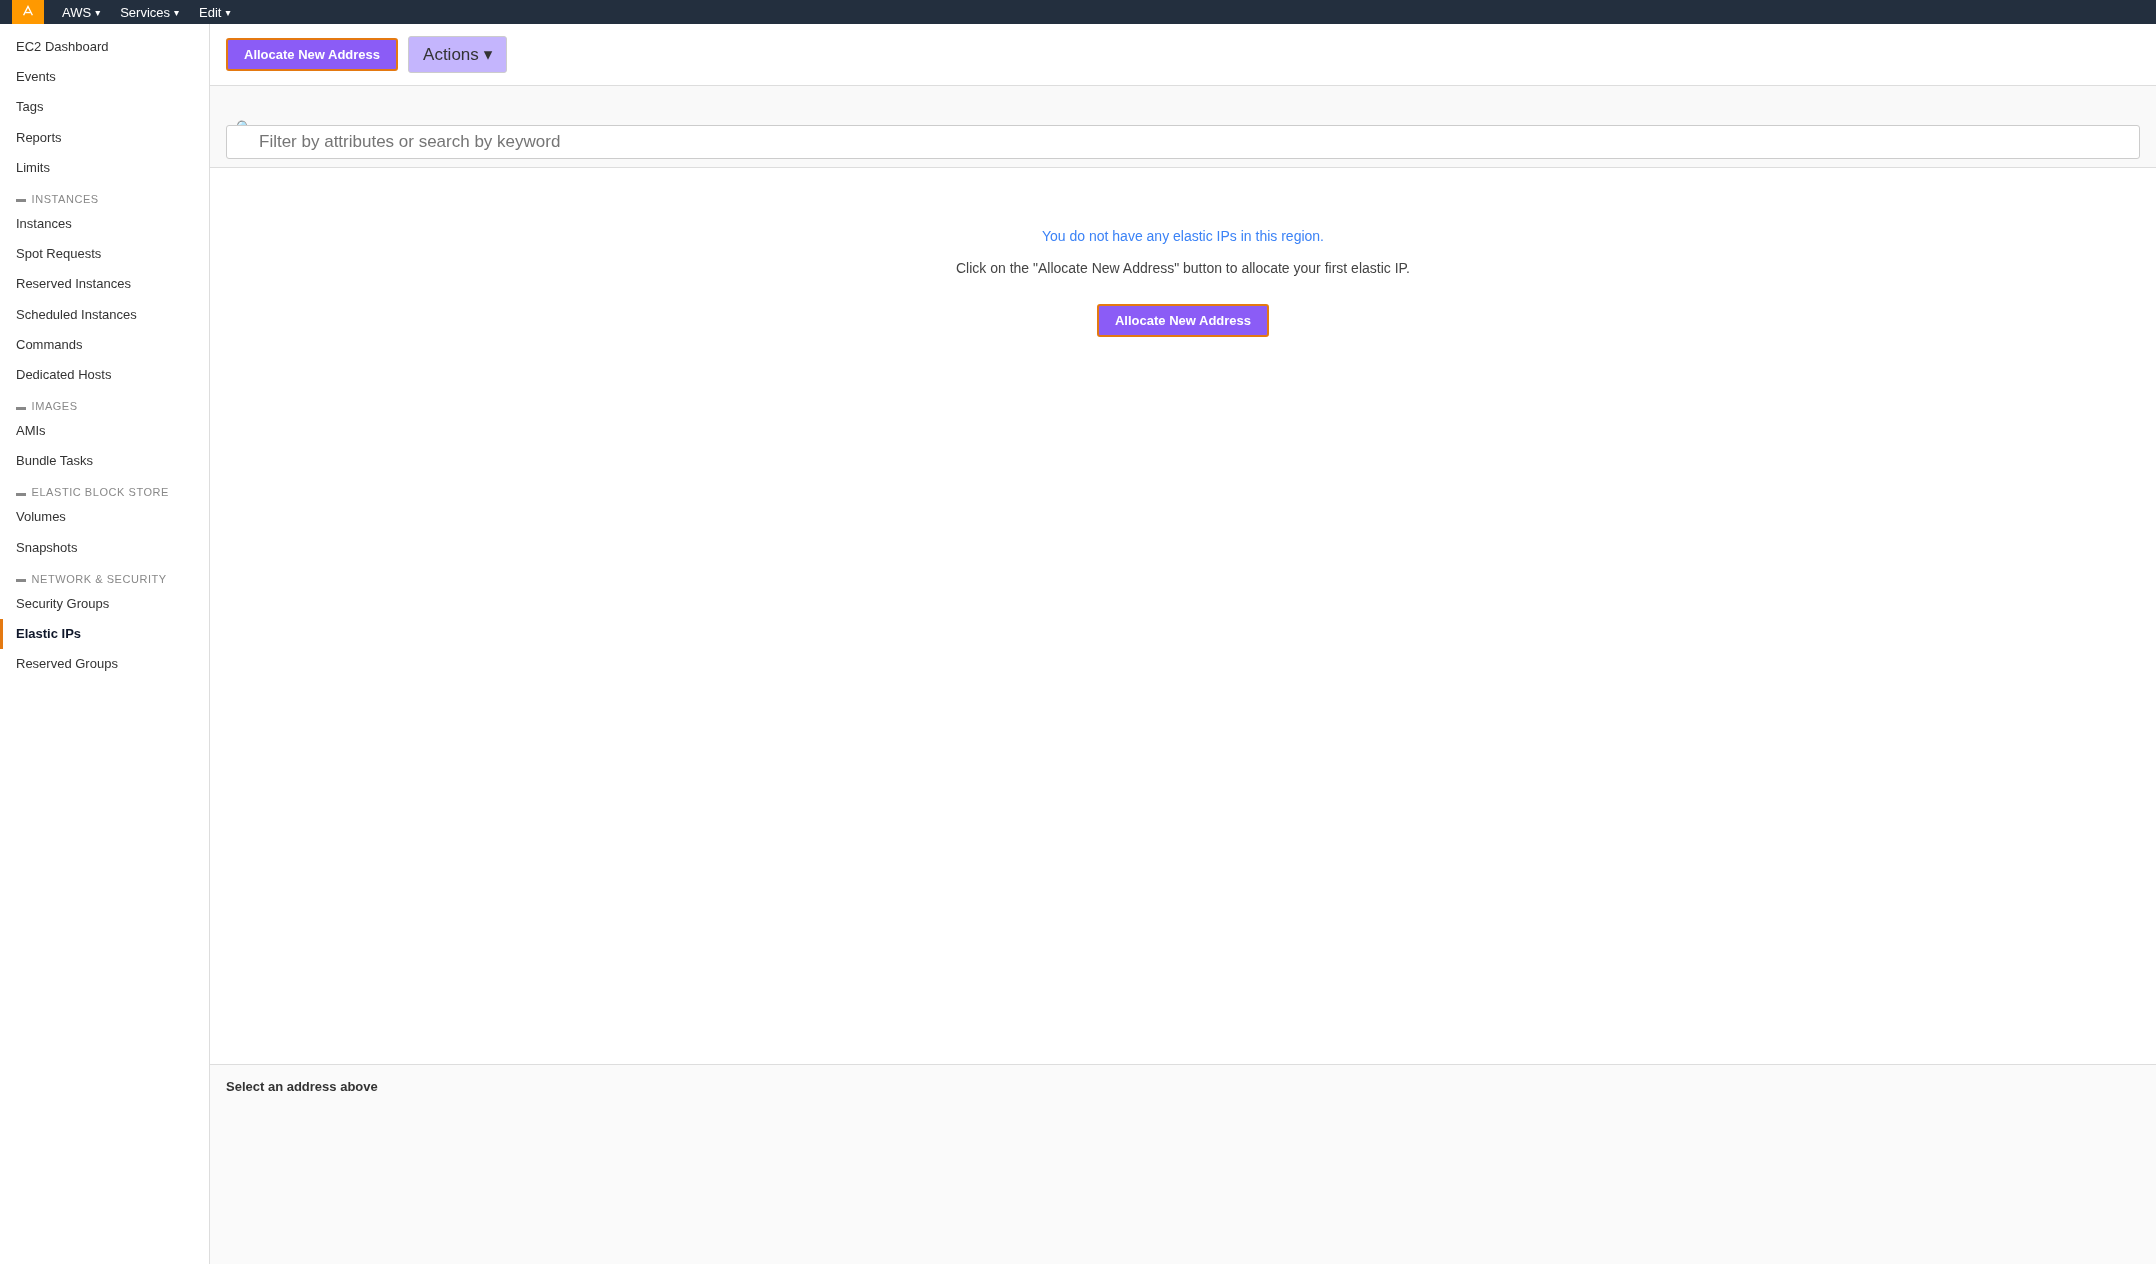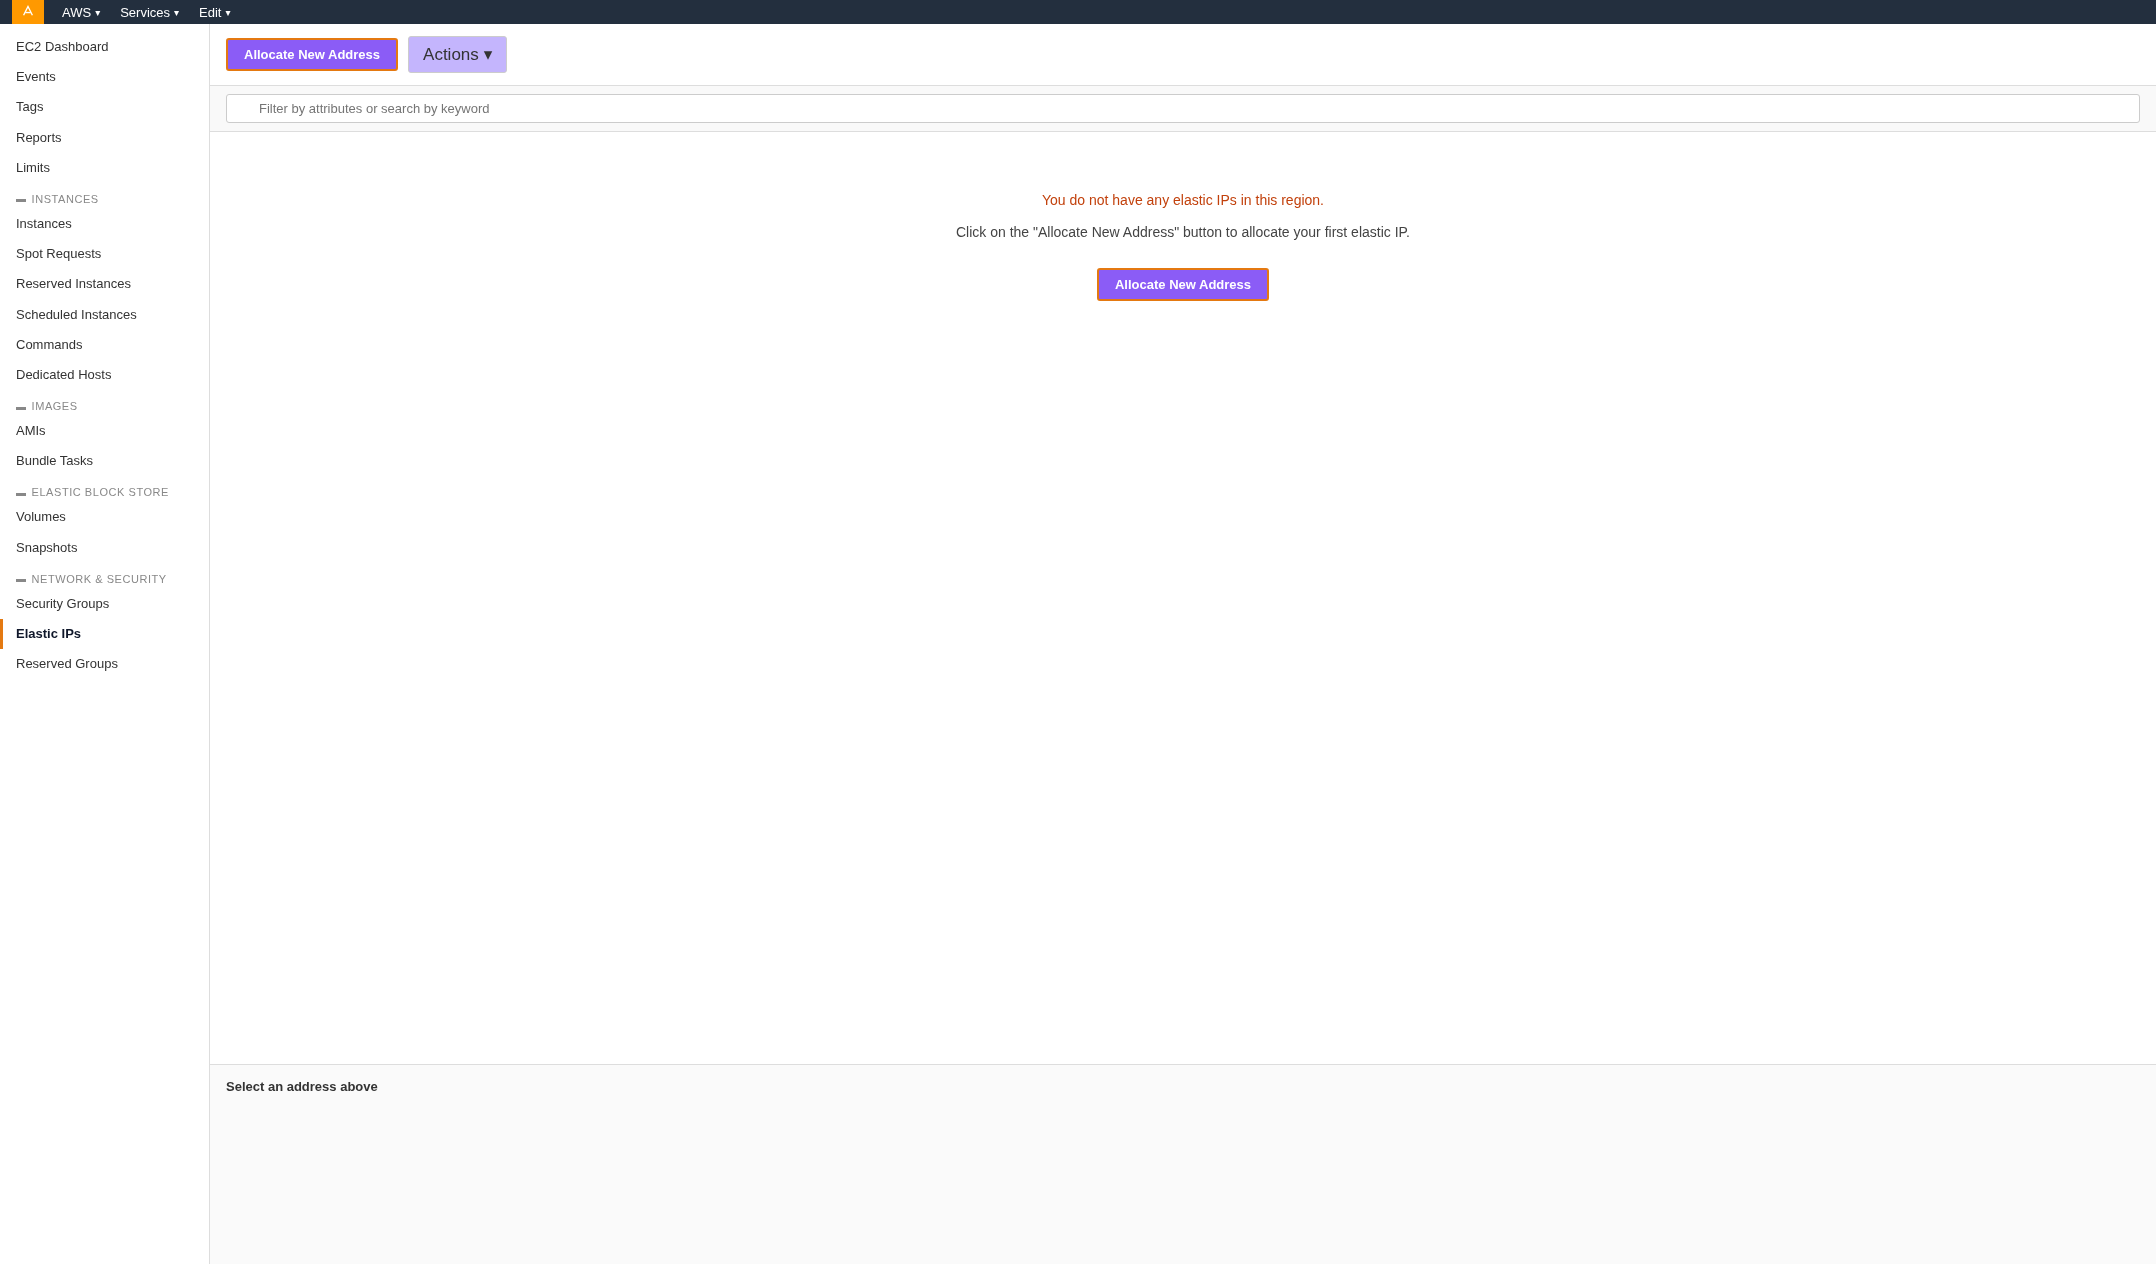--- a/index.html
+++ b/index.html
@@ -135,23 +135,24 @@
       padding: 8px 16px;
       background: #f9f9f9;
       border-bottom: 1px solid #ddd;
       flex-shrink: 0;
     }
     .search-bar {
       width: 100%;
       padding: 6px 10px 6px 32px;
       border: 1px solid #ccc;
       border-radius: 3px;
-      font-size: 13px;
+      font-size: 17px;
       background: #fff;
       position: relative;
+      margin-top: 31px;
     }
     .search-wrapper {
       position: relative;
     }
     .search-icon {
       position: absolute;
       left: 10px;
       top: 50%;
       transform: translateY(-50%);
       color: #888;
@@ -165,21 +166,21 @@
       flex-direction: column;
       align-items: center;
       justify-content: flex-start;
       padding-top: 60px;
       color: #333;
     }
     .empty-state-text {
       font-size: 14px;
       text-align: left;
       margin-bottom: 16px;
-      color: #c2410c;
+      color: #3b82f6;
     }
     .empty-state-subtext {
       font-size: 14px;
       text-align: center;
       margin-bottom: 28px;
       color: #444;
     }
 
     
     .bottom-panel {

